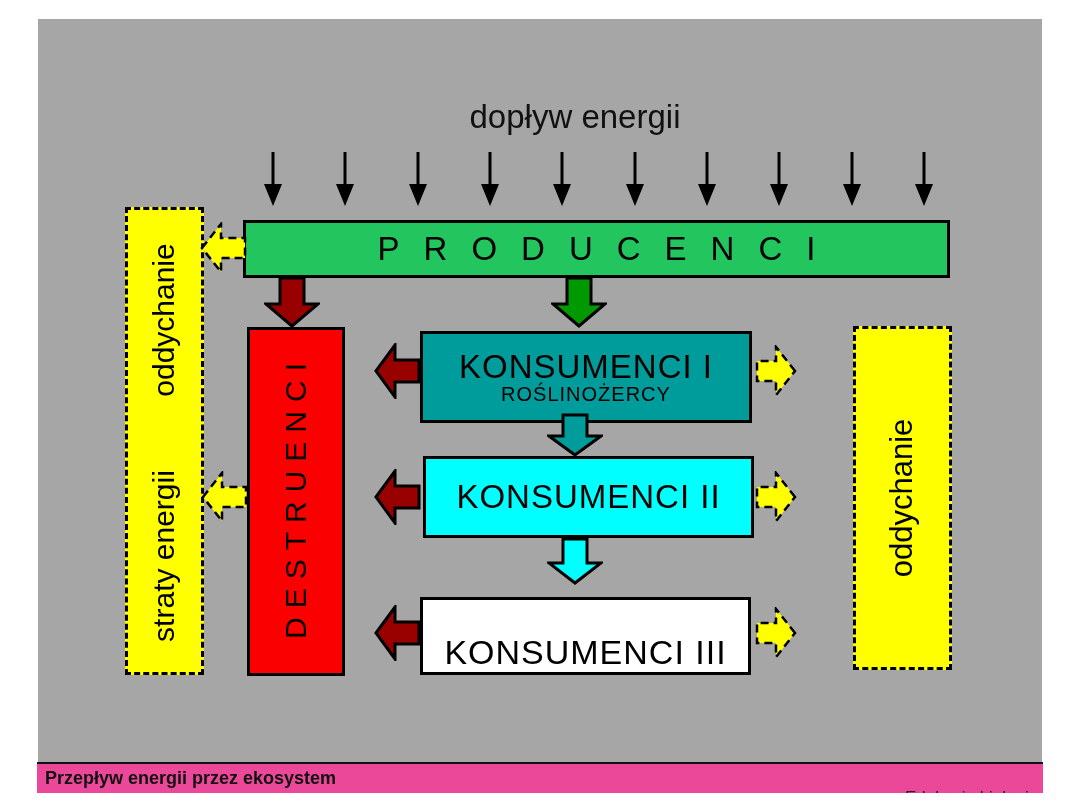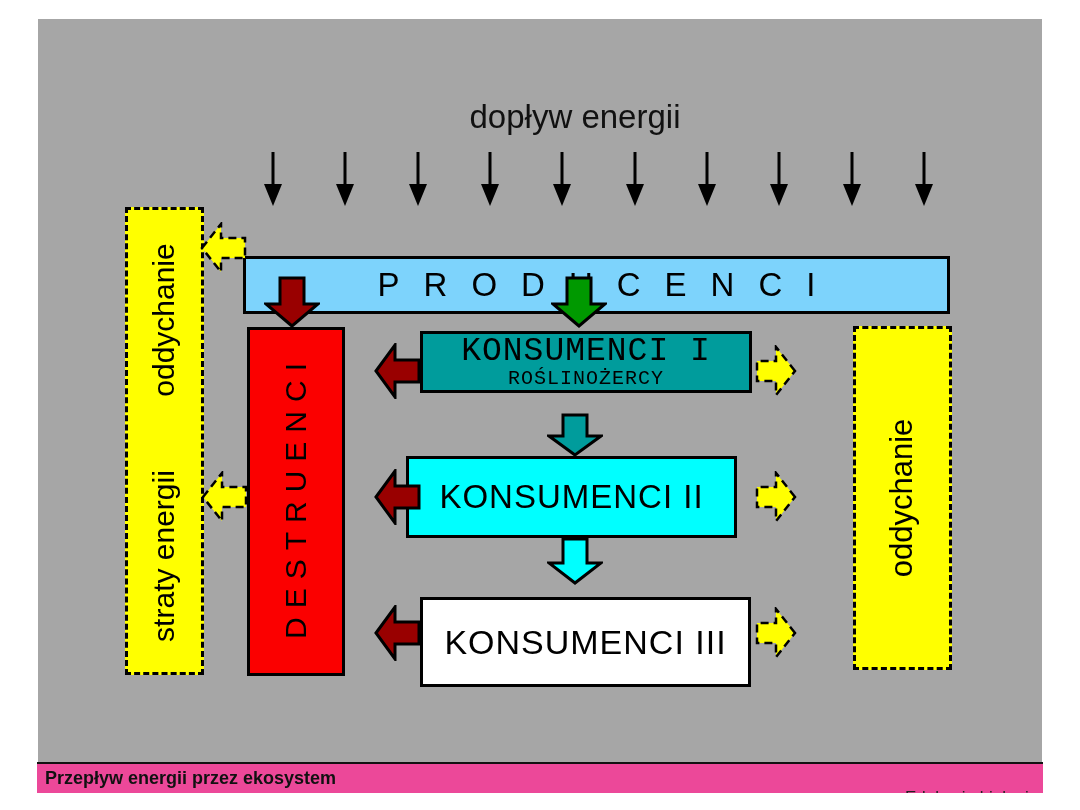--- a/index.html
+++ b/index.html
@@ -16,38 +16,38 @@
   .title {
     position:absolute; left:375px; top:98px; width:400px; text-align:center;
     font-size:33px; color:#111;
   }
   .arrow-row {
     position:absolute; left:263px; top:149px; width:671px; height:58px;
     display:flex; justify-content:space-between; align-items:flex-start;
   }
   .box { position:absolute; border:3px solid #000; }
   .producenci {
-    left:243px; top:220px; width:707px; height:58px; background:#7dd3fc;
+    left:243px; top:220px; width:707px; height:58px; background:#22c55e;
     display:flex; align-items:center; justify-content:center;
-    font-size:33px; letter-spacing:24px; text-indent:24px; white-space:nowrap;margin-top:36px;
+    font-size:33px; letter-spacing:24px; text-indent:24px; white-space:nowrap;
   }
   .destruenci { left:247px; top:327px; width:98px; height:349px; background:#fb0000; }
   .kons1 {
-    left:420px; top:331px; width:332px; height:62px; background:#009c9c;
-    display:flex; flex-direction:column; align-items:center; justify-content:center;font-family:Liberation Mono, monospace;
+    left:420px; top:331px; width:332px; height:92px; background:#009c9c;
+    display:flex; flex-direction:column; align-items:center; justify-content:center;
   }
   .kons1 .main { font-size:33px; letter-spacing:1px; line-height:1.05; }
   .kons1 .sub  { font-size:20px; letter-spacing:1px; line-height:1.0; }
   .kons2 {
-    left:406px; top:456px; width:331px; height:82px; background:#00ffff;
+    left:423px; top:456px; width:331px; height:82px; background:#00ffff;
     display:flex; align-items:center; justify-content:center; font-size:33px; letter-spacing:1px;
   }
   .kons3 {
-    left:420px; top:597px; width:331px; height:90px; background:#ffffff;
-    display:flex; align-items:center; justify-content:center; font-size:34px; letter-spacing:1px;
+    left:420px; top:597px; width:331px; height:78px; background:#ffffff;
+    display:flex; align-items:flex-end; justify-content:center; font-size:34px; letter-spacing:1px;
   }
   .ybox { position:absolute; background:#ffff00; border:3px dashed #000; }
   .ybox-left  { left:125px; top:207px; width:79px; height:468px; }
   .ybox-right { left:853px; top:326px; width:99px; height:344px; }
   .vtext {
     position:absolute; white-space:nowrap;
     transform:translate(-50%,-50%) rotate(-90deg);
   }
   .vt-30 { font-size:30px; }
   .vt-31 { font-size:31px; }

